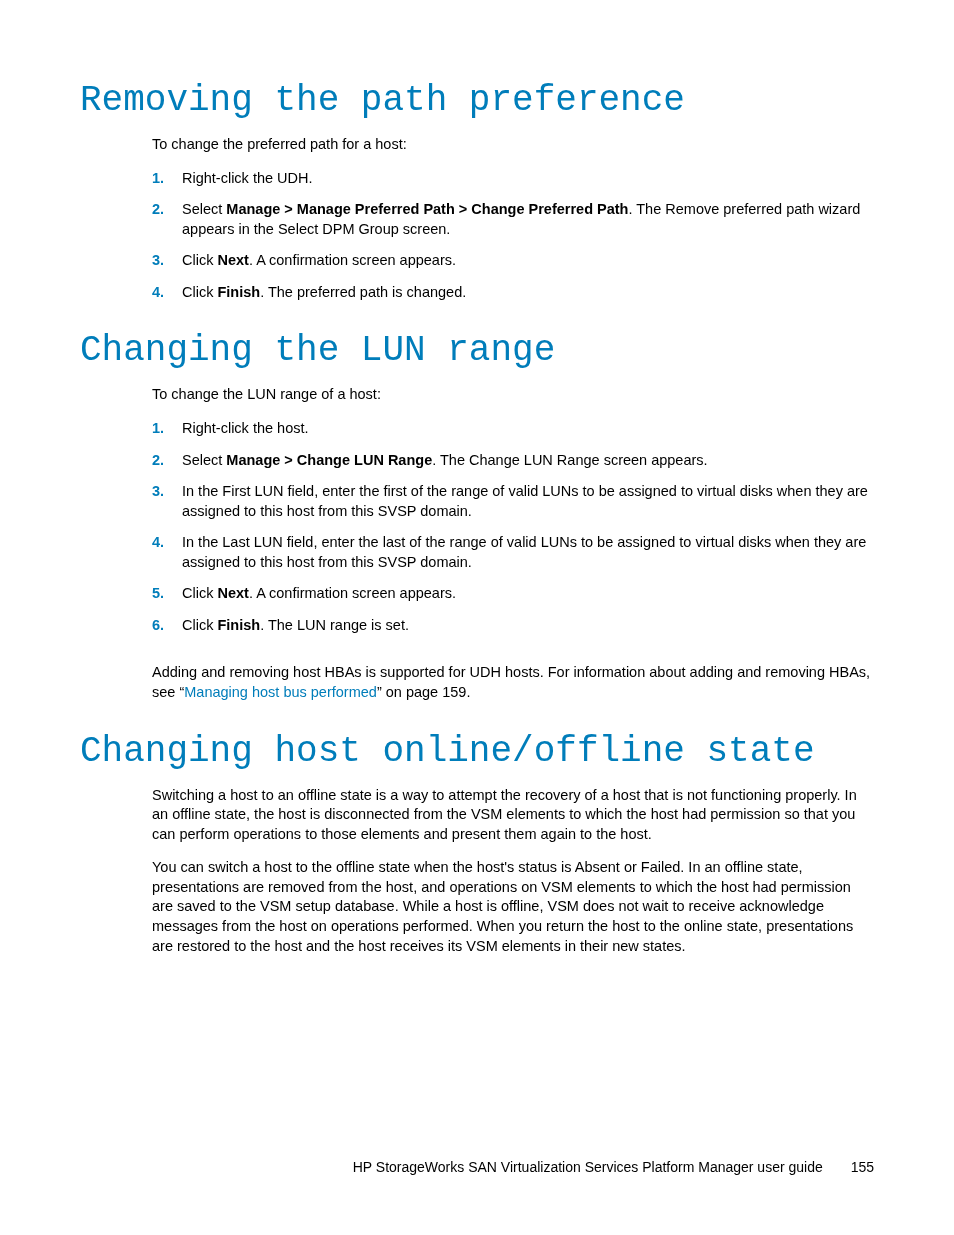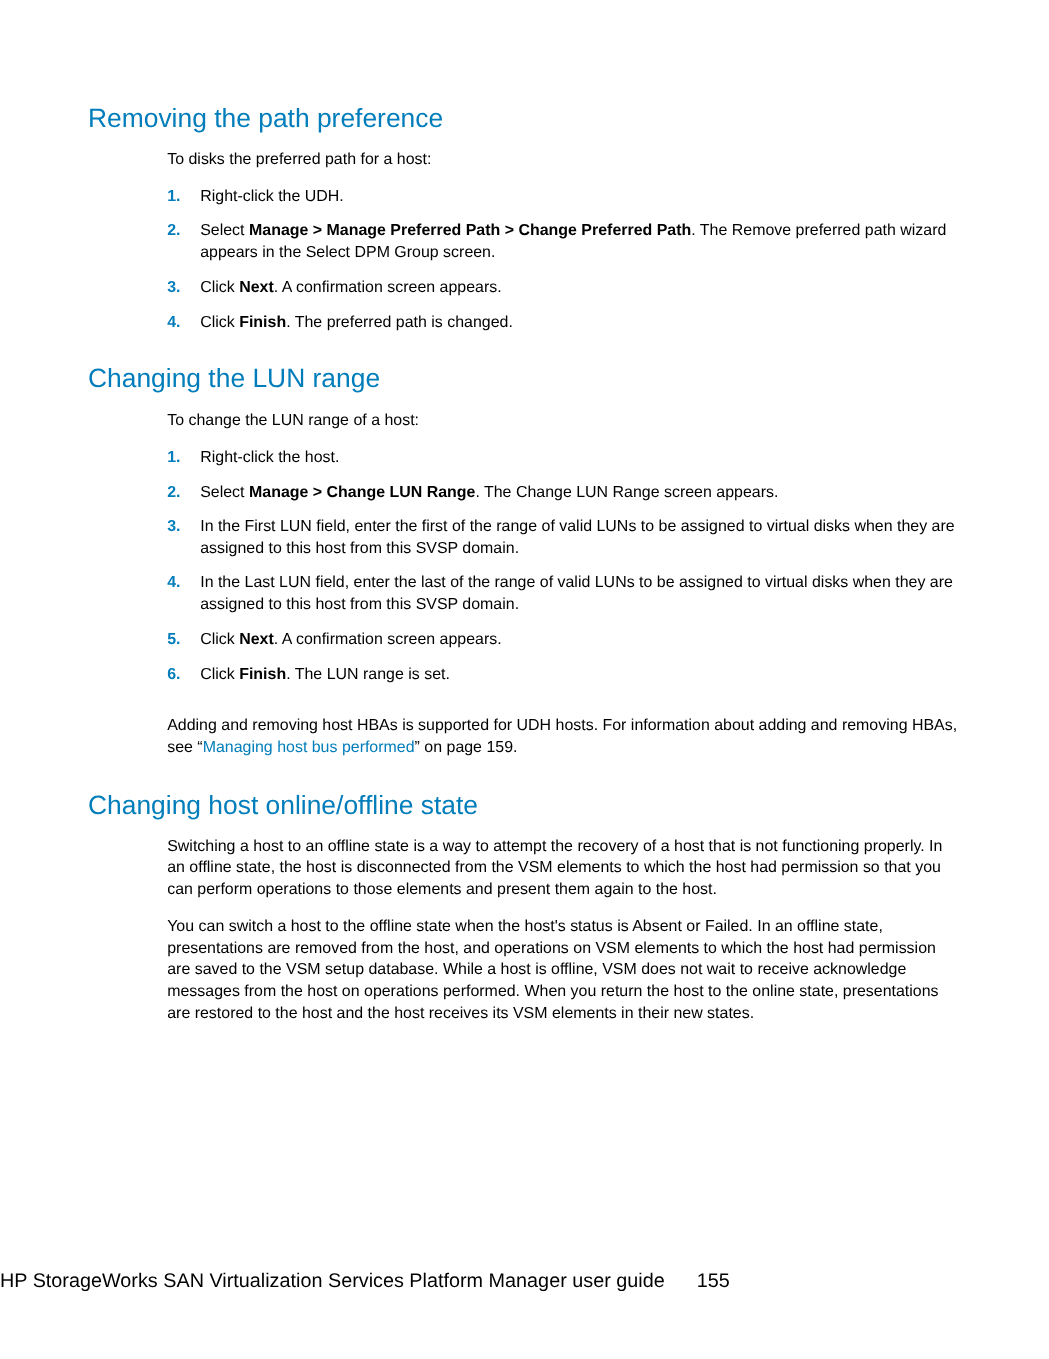--- a/index.html
+++ b/index.html
@@ -10,25 +10,25 @@
     color: #000;
     width: 954px;
   }
   .page {
     padding: 78px 80px 40px 80px;
     box-sizing: border-box;
     min-height: 1235px;
     position: relative;
   }
   h2 {
-    font-family: Liberation Sans, sans-serif;
+    font-family: Liberation Mono, monospace;
     font-weight: 300;
-    font-size: 24px;
+    font-size: 36px;
     color: #007dba;
-    margin: 16px 0 14px 0;
+    margin: 2px 0 14px 0;
   }
   .body-block {
     margin-left: 72px;
     margin-right: 0;
   }
   p {
     font-size: 14.5px;
     line-height: 1.35;
     margin: 0 0 14px 0;
   }
@@ -52,35 +52,35 @@
     font-weight: bold;
   }
   .bold { font-weight: bold; text-align: right; }
   .link { color: #007dba; }
   .sec { margin-bottom: 28px; }
   .footer {
     position: absolute;
     bottom: 60px;
     left: 0;
     right: 80px;
-    text-align: left;
-    font-size: 18px;
+    text-align: right;
+    font-size: 14px;
   }
   .footer .pn { margin-left: 24px; }
 </style>
 </head>
 <body>
 
 <div class="page">
 
   <div id="content">
       <div class="sec">
         <h2>Removing the path preference</h2>
         <div class="body-block">
-          <p>To disks the preferred path for a host:</p>
+          <p>To change the preferred path for a host:</p>
           <ol>
             <li><span class="num">1.</span><span>Right-click the UDH.</span></li>
             <li><span class="num">2.</span><span>Select </span><span class="bold">Manage &gt; Manage Preferred Path &gt; Change Preferred Path</span><span>. The Remove preferred path wizard appears in the Select DPM Group screen.</span></li>
             <li><span class="num">3.</span><span>Click </span><span class="bold">Next</span><span>. A confirmation screen appears.</span></li>
             <li><span class="num">4.</span><span>Click </span><span class="bold">Finish</span><span>. The preferred path is changed.</span></li>
           </ol>
         </div>
       </div>
       <div class="sec">
         <h2>Changing the LUN range</h2>

